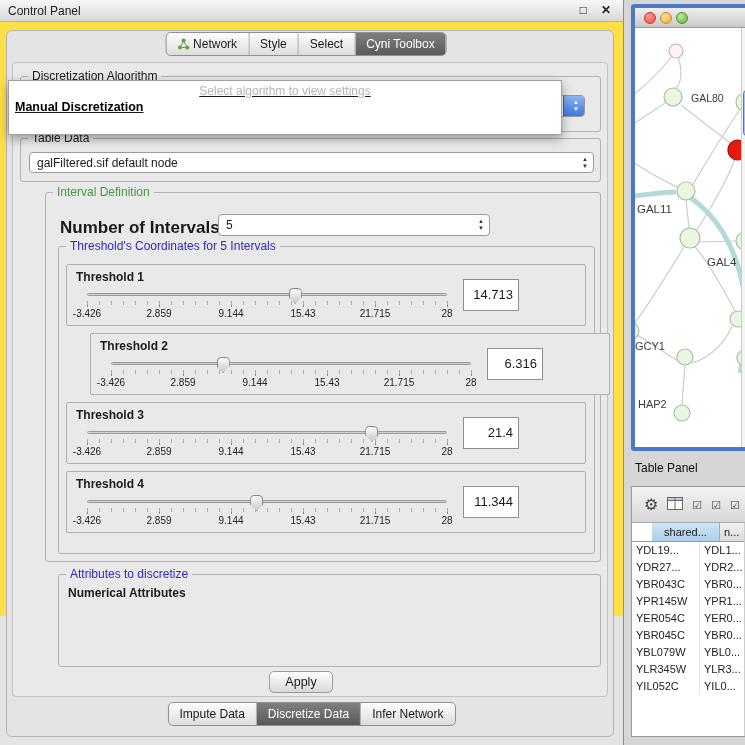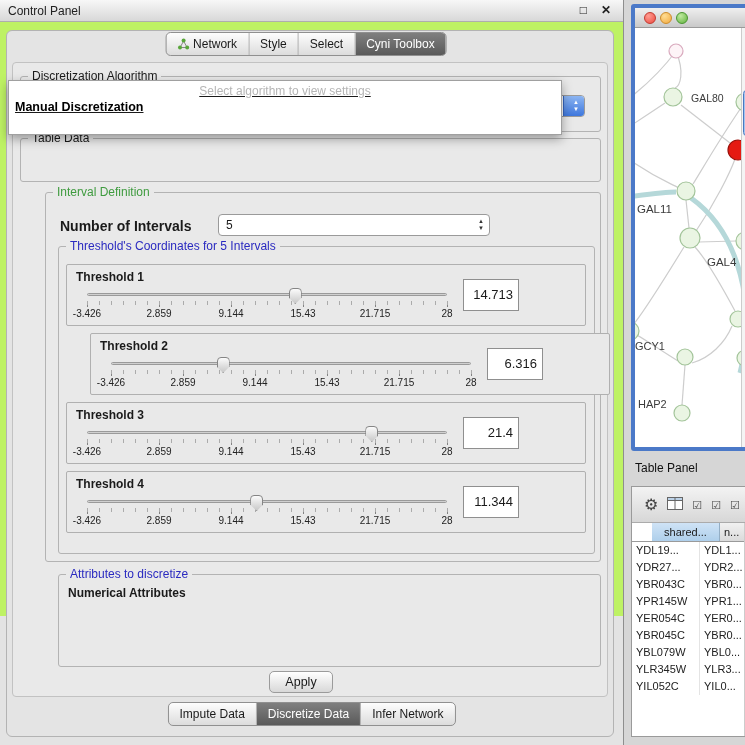--- a/index.html
+++ b/index.html
@@ -1,20 +1,20 @@
 <!DOCTYPE html>
 <html><head>
 <meta charset="utf-8">
 <style>
   html,body{margin:0;padding:0;}
   body{font-family:"Liberation Sans",sans-serif;}
   .screen{position:relative;width:745px;height:745px;background:#e3e3e3;overflow:hidden;font-size:12px;color:#1a1a1a;}
 
   
-  .control-panel{position:absolute;left:0;top:0;width:623px;height:616px;background:#bef264;}
+  .control-panel{position:absolute;left:0;top:0;width:623px;height:616px;background:#fde047;}
   .titlebar{position:absolute;left:0;top:0;width:623px;height:22px;background:linear-gradient(#f7f7f7,#d8d8d8);border-bottom:1px solid #aeaeae;box-sizing:border-box;}
   .titlebar .tl-text{position:absolute;left:8px;top:4px;font-size:12px;color:#222;}
   .tl-btn{position:absolute;top:3px;font-size:12px;color:#222;cursor:default;}
   .tl-min{right:36px;}
   .tl-close{right:12px;font-weight:bold;}
 
   .outer-box{position:absolute;left:6px;top:30px;width:608px;height:707px;border:1px solid #b3b3b3;border-radius:6px;background:#e4e4e4;box-sizing:border-box;}
   .inner-panel{position:absolute;left:12px;top:62px;width:596px;height:635px;border:1px solid #c2c2c2;border-radius:4px;background:#e9e9e9;box-sizing:border-box;}
 
   
@@ -88,21 +88,21 @@
   .hcell{box-sizing:border-box;line-height:18px;overflow:hidden;white-space:nowrap;}
   .hcell.c0{width:68px;background:linear-gradient(#cfe3f6,#aecfeb);border-right:1px solid #93aec5;text-align:center;margin-left:20px;}
   .hcell.c1{flex:1;background:linear-gradient(#f1f1f1,#dadada);padding-left:4px;}
   .table-body{background:#fff;}
   .trow{display:flex;height:17px;font-size:11px;color:#222;}
   .tcell{box-sizing:border-box;line-height:17px;overflow:hidden;white-space:nowrap;padding-left:4px;}
   .tcell.c0{width:68px;border-right:1px solid #e4e4e4;}
   .tcell.c1{flex:1;}
 
   .tiny-table-icon{display:inline-block;}
-  .bold-label{font-weight:bold;font-size:14px;position:absolute;}
+  .bold-label{font-weight:bold;font-size:17px;position:absolute;}
 </style>
 </head>
 <body>
 
 <div class="screen">
 
   <div class="control-panel">
 
     <div class="titlebar">
       <span class="tl-text">Control Panel</span>
@@ -150,20 +150,27 @@
       </div>
     </div>
 
     <div class="popup">
       <div class="popup-placeholder">Select algorithm to view settings</div>
       <div class="popup-item bold">Manual Discretization</div>
     </div>
 
     <div class="group" style="left:20px;top:138px;width:581px;height:44px;">
       <span class="legend">Table Data</span>
+      <div class="combo" style="left:8px;top:13px;width:565px;height:21px;">
+        <span class="combo-text">galFiltered.sif default node</span>
+        <span class="arrows">
+            <i>▲</i>
+            <i>▼</i>
+          </span>
+      </div>
     </div>
 
     <div class="group" style="left:45px;top:192px;width:556px;height:370px;">
       <span class="legend green">Interval Definition</span>
     </div>
 
     <span class="bold-label" style="left:60px;top:218px;">Number of Intervals</span>
     <div class="combo" style="left:218px;top:214px;width:272px;height:22px;">
       <span class="combo-text">5</span>
       <span class="arrows">

